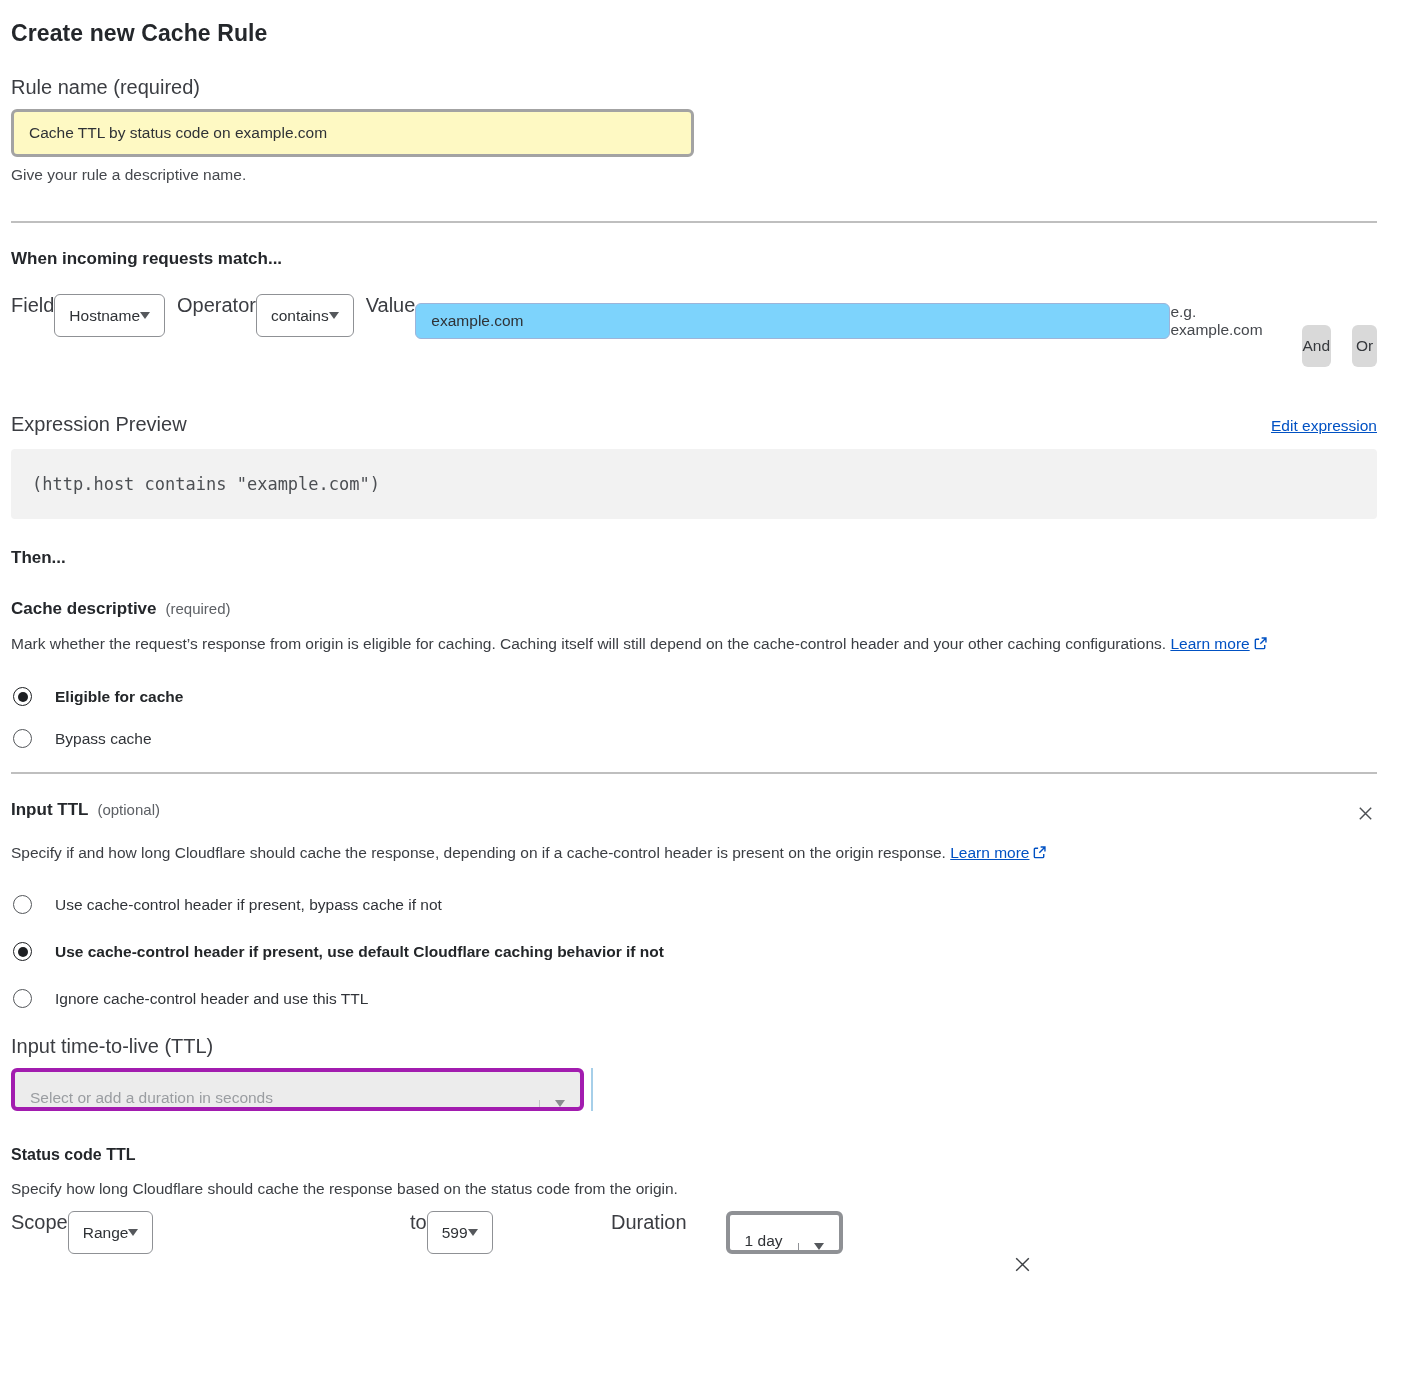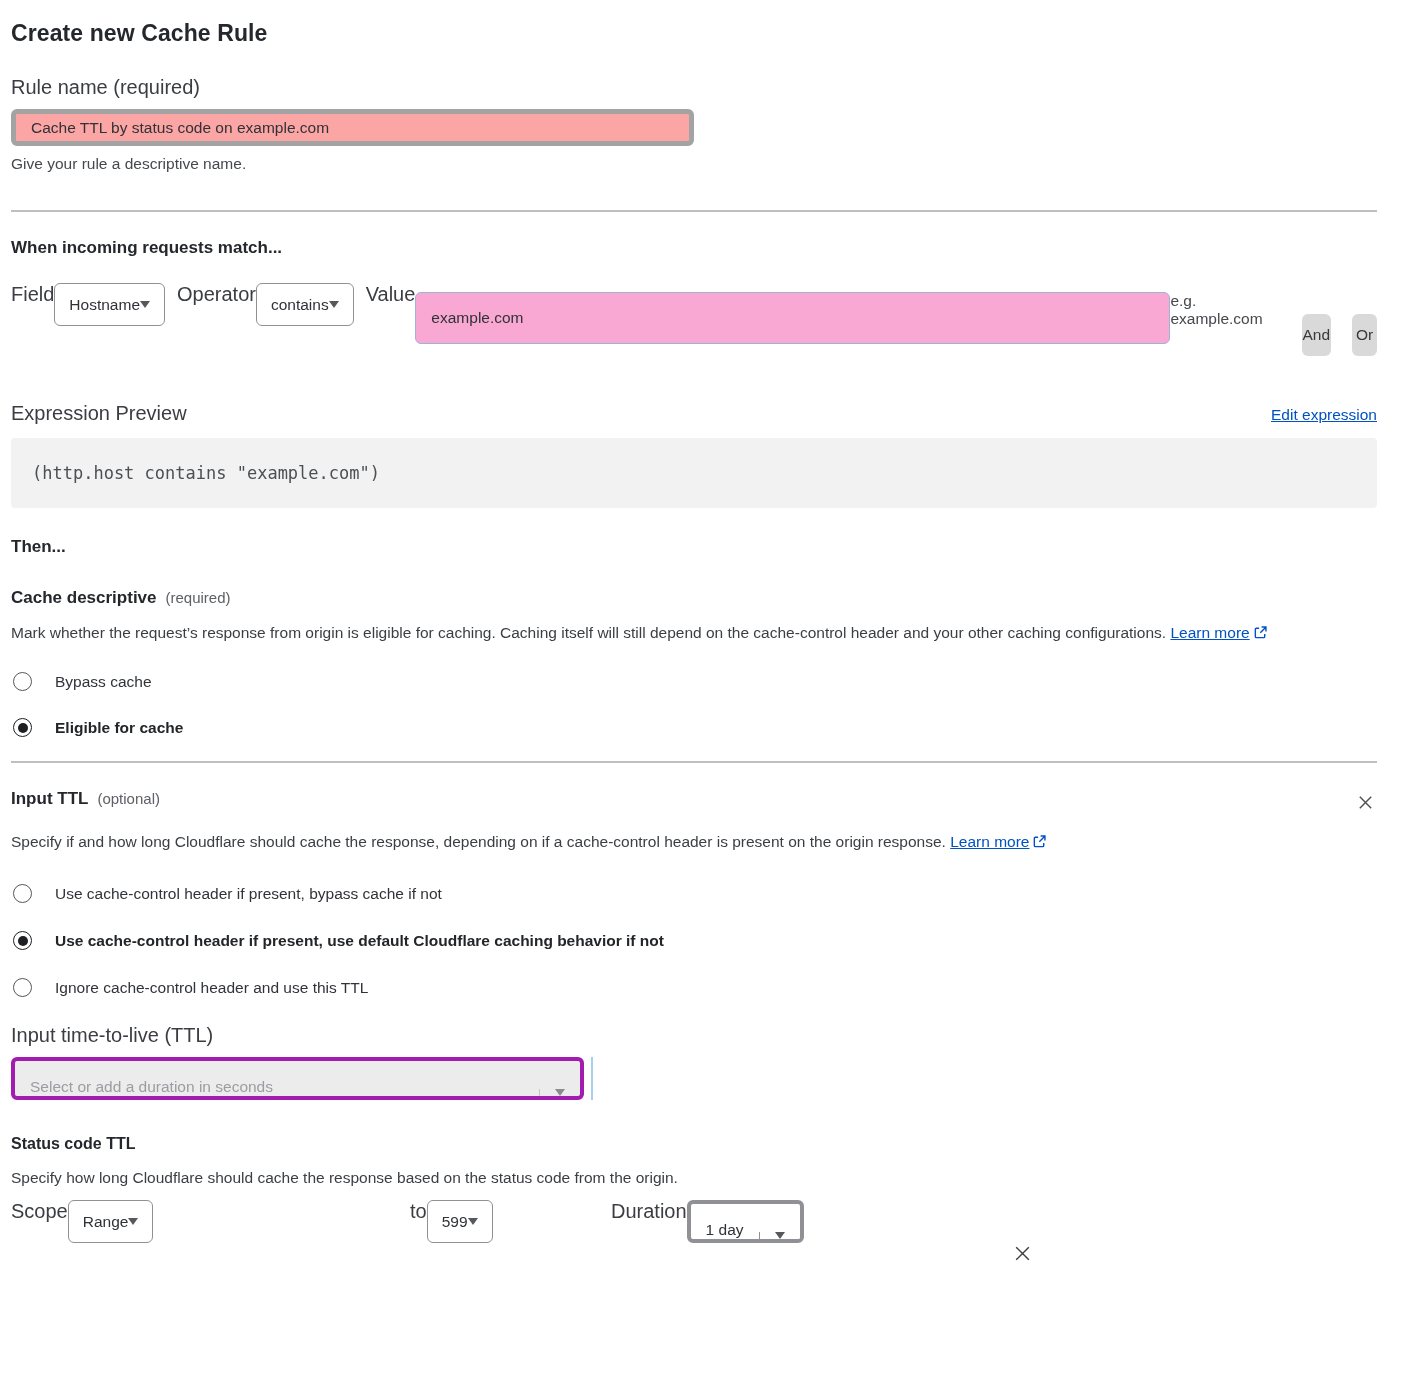--- a/index.html
+++ b/index.html
@@ -12,44 +12,44 @@
   }
   .page { padding: 20px 35px 20px 11px; }
 
   h1.page-title { font-size: 23px; font-weight: 700; color: #24272b; letter-spacing: .1px; }
   h2.section-heading { font-size: 17px; font-weight: 700; color: #24272b; }
 
   .field-label { font-size: 20px; color: #3b3d42; }
   .help-text { font-size: 15.5px; color: #45484d; margin-top: 9px; }
 
   .text-input {
-    height: 37px; border: 5px solid #a3a3a3; border-radius: 6px;
+    height: 48px; border: 3px solid #a3a3a3; border-radius: 6px;
     padding: 0 15px; font-size: 15.5px; font-family: "Liberation Sans", sans-serif;
-    color: #2f3236; background: #fca5a5; outline: none; display:block;
+    color: #2f3236; background: #fef9c3; outline: none; display:block;
   }
   .rule-name-input { width: 683px; margin-top: 10px; }
 
   .divider { border: none; border-top: 2px solid #bfbfbf; height:0; }
   .divider-1 { margin-top: 37px; }
   .divider-2 { margin-top: 24px; }
 
   .match-row { display: flex; align-items: flex-start; margin-top: 25px; }
   .col { display: flex; flex-direction: row; }
   .col .field-label { margin-bottom: 9px; }
 
   .select {
     height: 43px; border: 1px solid #8f9195; border-radius: 6px; background: #fff;
     display: flex; align-items: center; justify-content: space-between;
     padding: 0 14px; font-size: 15.5px; color: #2f3236; cursor: pointer;
   }
   .caret { width: 0; height: 0; border-left: 5.5px solid transparent;
     border-right: 5.5px solid transparent; border-top: 7px solid #55585c; }
 
   .value-input {
-    width: 781px; height: 52px; background: #f9a8d4; border: 1px solid #9db4d9;
+    width: 781px; height: 36px; background: #7dd3fc; border: 1px solid #9db4d9;
   }
 
   .gray-btn {
     height: 42px; border: none; border-radius: 6px; background: #d9d9d9;
     font-size: 15.5px; color: #36393d; font-family: "Liberation Sans", sans-serif;
     cursor: pointer;
   }
   .and-btn { width: 76px; margin-left: 13px; margin-top: 31px; }
   .or-btn  { width: 64px; margin-left: 21px; margin-top: 31px; }
 
@@ -102,21 +102,21 @@
   .ttl-select { width: 573px; }
   .cursor-bar { width: 2px; height: 43px; background: #a6cfe9; margin-left: 7px; }
 
   .split-select.enabled { border-color: #8f9195; background: #fff; cursor: pointer; }
   .split-select.enabled .sel-text { color: #2f3236; }
   .split-select.enabled .sel-arrow { border-left-color: #8f9195; background: #fff; }
 
   .status-title { margin-top: 35px; font-size: 16px; font-weight: 700; color: #24272b; }
   .status-desc { margin-top: 16px; font-size: 15.5px; color: #3b3e43; }
   .status-row { display: flex; align-items: flex-start; margin-top: 13px; }
-  .w-scope { width: 379px; } .w-code { width: 180px; } .w-dur { width: 377px; }
+  .w-scope { width: 379px; } .w-code { width: 180px; } .w-dur { width: 377px; gap: 39px; }
   .gap-20 { margin-left: 20px; } .gap-21 { margin-left: 21px; }
   .row-x { margin-left: 22px; margin-top: 41px; }
 </style>
 </head>
 <body>
 
 <div class="page">
 
   <h1 class="page-title">Create new Cache Rule</h1>
 
@@ -166,27 +166,27 @@
     <span class="block-title">Cache descriptive</span>
     <span class="qualifier">(required)</span>
   </div>
   <p class="desc"><span>Mark whether the request’s response from origin is eligible for caching. Caching itself will still depend on the cache-control header and your other caching configurations.</span>
     <a class="link">Learn more</a><span class="ext-icon"><svg width="15" height="15" viewBox="0 0 16 16">
           <path d="M6.5 3.5 H3.6 a1.1 1.1 0 0 0 -1.1 1.1 v7.8 a1.1 1.1 0 0 0 1.1 1.1 h7.8 a1.1 1.1 0 0 0 1.1 -1.1 V9.5" fill="none" stroke="#0051c3" stroke-width="1.5"></path>
           <path d="M9.2 2.2 h4.6 v4.6 M13.4 2.6 L7.8 8.2" fill="none" stroke="#0051c3" stroke-width="1.5"></path>
         </svg></span>
   </p>
 
+  <div class="radio-row" style="margin-top:27px">
+    <span class="radio checked"></span>
+    <span class="radio-label bold">Eligible for cache</span>
+  </div>
   <div class="radio-row">
     <span class="radio"></span>
     <span class="radio-label">Bypass cache</span>
-  </div>
-  <div class="radio-row" style="margin-top:27px">
-    <span class="radio checked"></span>
-    <span class="radio-label bold">Eligible for cache</span>
   </div>
 
   <hr class="divider divider-2">
 
   <div class="edge-header">
     <div class="block-title-row" style="margin-top:0">
       <span class="block-title">Input TTL</span>
       <span class="qualifier">(optional)</span>
     </div>
     <button class="close-btn"><span><svg width="19" height="19" viewBox="0 0 20 20">

